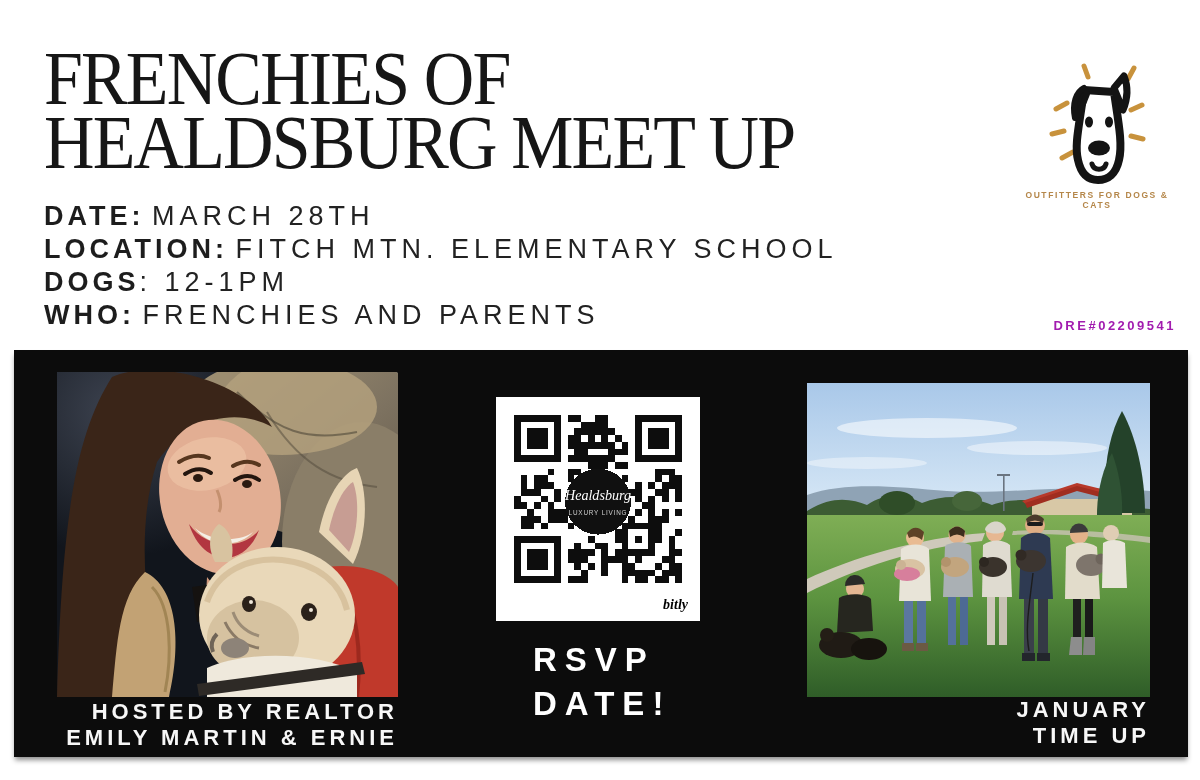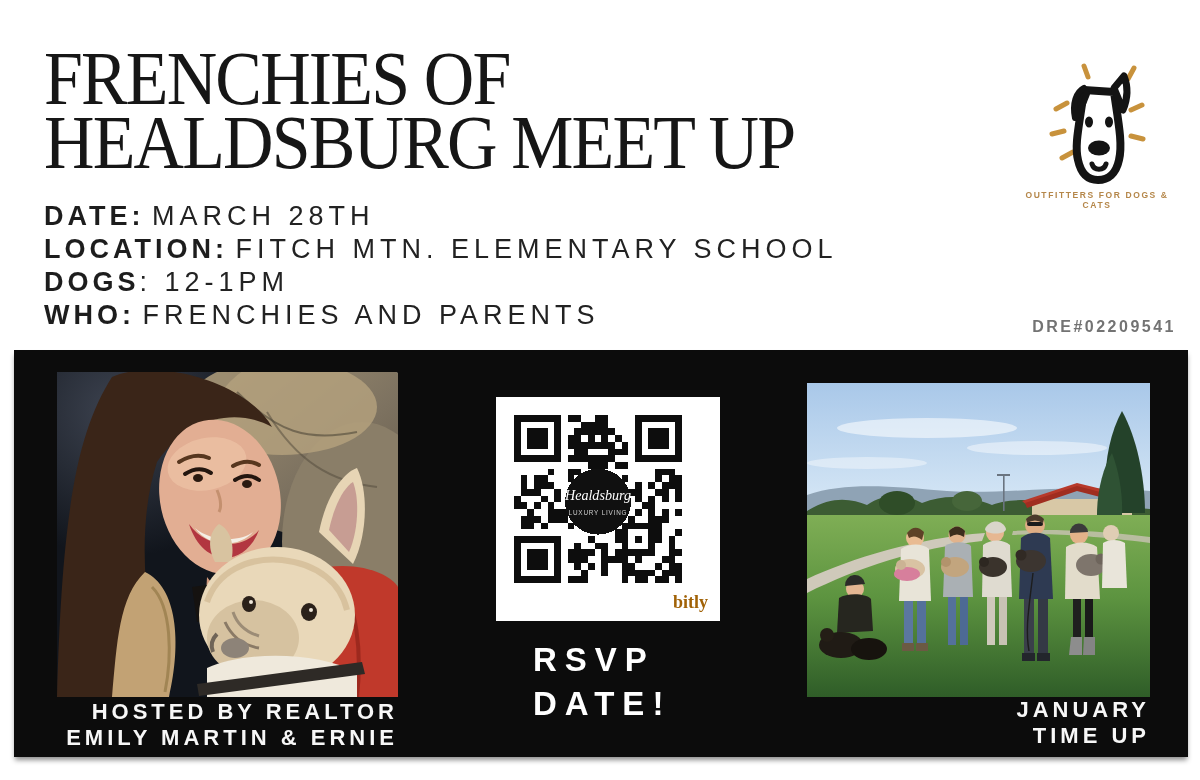--- a/index.html
+++ b/index.html
@@ -19,42 +19,42 @@
   .details .lbl{font-weight:800;letter-spacing:4px;}
   .details .val{font-weight:400;letter-spacing:5px;color:#222;}
 
   
   .logo{position:absolute;left:1012px;top:52px;width:170px;text-align:center;}
   .logo svg{display:block;margin:0 auto;}
   .logo-name{font-family:"Liberation Serif",serif;font-weight:700;font-size:36px;
              letter-spacing:5px;color:#141414;margin-top:-4px;}
   .logo-tag{font-size:8.5px;font-weight:700;letter-spacing:1.6px;color:#b5874a;margin-top:3px;}
 
-  .dre{position:absolute;right:24px;top:318px;font-size:16px;letter-spacing:2.5px;
-       color:#737373;font-weight:600;padding-left:11px;}
+  .dre{position:absolute;right:24px;top:318px;font-size:13px;letter-spacing:2.5px;
+       color:#a21caf;font-weight:600;padding-left:11px;}
 
   
   .band{position:absolute;left:14px;top:350px;width:1174px;height:407px;background:#0c0c0c;
         box-shadow:0 4px 5px -1px rgba(0,0,0,.45);}
 
   .photo{position:absolute;overflow:hidden;}
   .photo svg{display:block;}
   .photo-left{left:43px;top:22px;width:341px;height:325px;}
   .photo-right{left:793px;top:33px;width:343px;height:314px;}
 
   .caption{position:absolute;color:#f7f7f7;font-weight:800;font-size:22px;line-height:26px;
            letter-spacing:4px;text-align:right;}
   .caption-left{left:43px;top:349px;width:341px;}
   .caption-right{left:793px;top:347px;width:343px;}
 
   
-  .qr-card{position:absolute;left:482px;top:47px;width:204px;height:224px;background:#ffffff;padding-left:20px;}
+  .qr-card{position:absolute;left:482px;top:47px;width:204px;height:224px;background:#ffffff;}
   .qr-card svg{position:absolute;left:18px;top:18px;}
-  .bitly{position:absolute;right:12px;bottom:8px;font-size:18px;font-weight:700;
-         color:#a16207;font-family:"Liberation Serif",serif;}
+  .bitly{position:absolute;right:12px;bottom:8px;font-size:14px;font-weight:700;
+         font-style:italic;color:#000000;font-family:"Liberation Serif",serif;}
 
   .rsvp{position:absolute;left:519px;top:288px;color:#ffffff;font-weight:800;
         font-size:33px;line-height:44px;letter-spacing:8px;white-space:nowrap;}
 
   .qr-script{font-family:"Liberation Serif",serif;font-style:italic;fill:#fff;}
   .qr-small{font-family:"Liberation Sans",sans-serif;fill:#cfcfcf;letter-spacing:.12px;}
 </style>
 </head>
 <body>
 

